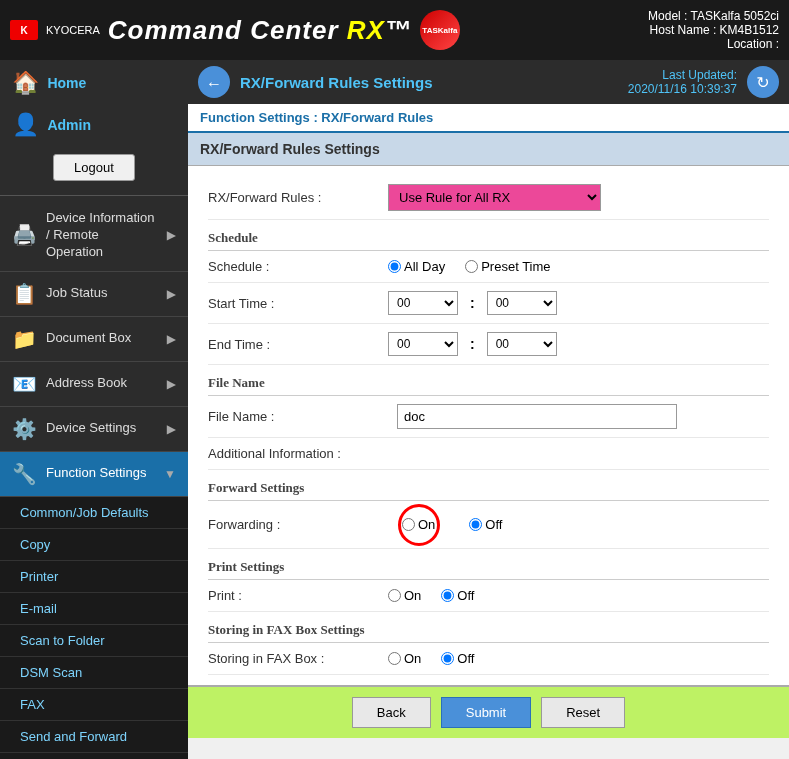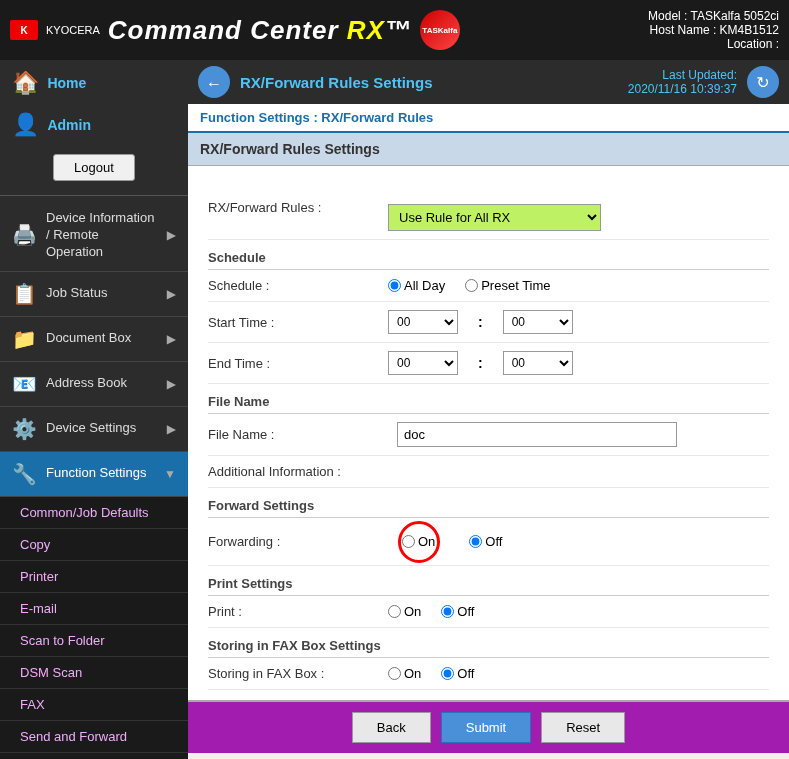--- a/index.html
+++ b/index.html
@@ -28,56 +28,56 @@
     .admin-icon { font-size: 22px; color: #90caf9; }
     .admin-label { color: #4fc3f7; font-size: 14px; font-weight: bold; }
     .logout-btn { margin: 6px auto; display: block; background: #f0f0f0; border: 1px solid #999; padding: 5px 20px; cursor: pointer; font-size: 13px; border-radius: 3px; }
     .sidebar-divider { height: 1px; background: #555; margin: 4px 0; }
     .sidebar-item { display: flex; align-items: center; gap: 8px; padding: 10px 12px; cursor: pointer; color: #ddd; border-bottom: 1px solid #444; }
     .sidebar-item.active { background: #1a6fa8; color: #fff; }
     .sidebar-item-icon { font-size: 20px; width: 26px; text-align: center; flex-shrink: 0; }
     .sidebar-item-label { flex: 1; font-size: 13px; line-height: 1.3; }
     .sidebar-arrow { font-size: 12px; color: #aaa; }
     .sidebar-submenu { background: #1a1a1a; }
-    .sidebar-submenu-item { padding: 8px 12px 8px 20px; color: #f0abfc; cursor: pointer; font-size: 13px; border-bottom: 1px solid #333; }
+    .sidebar-submenu-item { padding: 8px 12px 8px 20px; color: #7dd3fc; cursor: pointer; font-size: 13px; border-bottom: 1px solid #333; }
     .sidebar-submenu-item.active-sub { color: #fff; font-weight: bold; }
 
     
     .main { flex: 1; display: flex; flex-direction: column; overflow: hidden; }
     .topbar { background: #2c2c2c; display: flex; align-items: center; padding: 6px 10px; gap: 10px; }
     .back-btn { background: #4a90d9; border: none; border-radius: 50%; width: 32px; height: 32px; display: flex; align-items: center; justify-content: center; cursor: pointer; color: white; font-size: 16px; }
     .topbar-title { color: #4fc3f7; font-size: 15px; font-weight: bold; flex: 1; }
     .last-updated { color: #4fc3f7; font-size: 12px; text-align: right; }
     .refresh-btn { background: #4a90d9; border: none; border-radius: 50%; width: 32px; height: 32px; display: flex; align-items: center; justify-content: center; cursor: pointer; color: white; font-size: 16px; }
 
     .breadcrumb { background: #fff; padding: 6px 12px; border-bottom: 2px solid #1a6fa8; font-size: 13px; color: #1a6fa8; font-weight: bold; }
 
     .content { flex: 1; overflow-y: auto; background: #f0f0f0; padding: 0; }
     .section-header { background: #c8d8e8; padding: 8px 12px; font-size: 14px; font-weight: bold; color: #333; border-bottom: 1px solid #aaa; margin-bottom: 0; }
 
     .settings-body { background: #fff; padding: 10px 20px; }
     .form-row { display: flex; align-items: center; padding: 8px 0; border-bottom: 1px solid #e8e8e8; }
     .form-label { width: 180px; color: #333; font-size: 13px; flex-shrink: 0; }
     .form-control { flex: 1; }
 
-    select.dropdown { border: 1px solid #999; padding: 4px 6px; font-size: 13px; background: #bef264; min-width: 200px; margin-top: 20px; }
+    select.dropdown { border: 1px solid #999; padding: 4px 6px; font-size: 13px; background: #ec4899; min-width: 200px; }
     select.dropdown-sm { border: 1px solid #999; padding: 3px 4px; font-size: 12px; background: #fff; width: 70px; }
     input.text-input { border: 1px solid #999; padding: 4px 6px; font-size: 13px; width: 280px; margin-left: 9px; }
 
     .radio-group { display: flex; align-items: center; gap: 20px; }
     .radio-item { display: flex; align-items: center; gap: 3px; cursor: pointer; }
     .radio-item input[type="radio"] { cursor: pointer; }
 
-    .time-row { display: flex; align-items: center; gap: 20px; }
+    .time-row { display: flex; align-items: center; gap: 12px; }
     .time-sep { font-size: 14px; font-weight: bold; }
 
-    .sub-section-label { font-size: 13px; font-weight: bold; color: #444; padding: 10px 0 4px 0; border-bottom: 1px solid #ccc; }
-
-    
-    .bottom-bar { background: #a21caf; border-top: 2px solid #aaa; padding: 10px 20px; display: flex; gap: 10px; justify-content: center; }
+    .sub-section-label { font-size: 13px; font-weight: bold; color: #444; padding: 10px 0 4px 0; border-bottom: 1px solid #ccc; font-family: Liberation Serif, serif; }
+
+    
+    .bottom-bar { background: #bef264; border-top: 2px solid #aaa; padding: 10px 20px; display: flex; gap: 10px; justify-content: center; }
     .btn-back { background: #e8e8e8; border: 1px solid #999; padding: 7px 24px; font-size: 13px; cursor: pointer; }
     .btn-submit { background: #4a90d9; border: 1px solid #2a70b9; padding: 7px 24px; font-size: 13px; color: #fff; cursor: pointer; }
     .btn-reset { background: #e8e8e8; border: 1px solid #999; padding: 7px 24px; font-size: 13px; cursor: pointer; }
   </style>
 </head>
 <body>
 
 <div class="header">
   <div class="header-logo">
     <span class="kyocera-icon">K</span>

